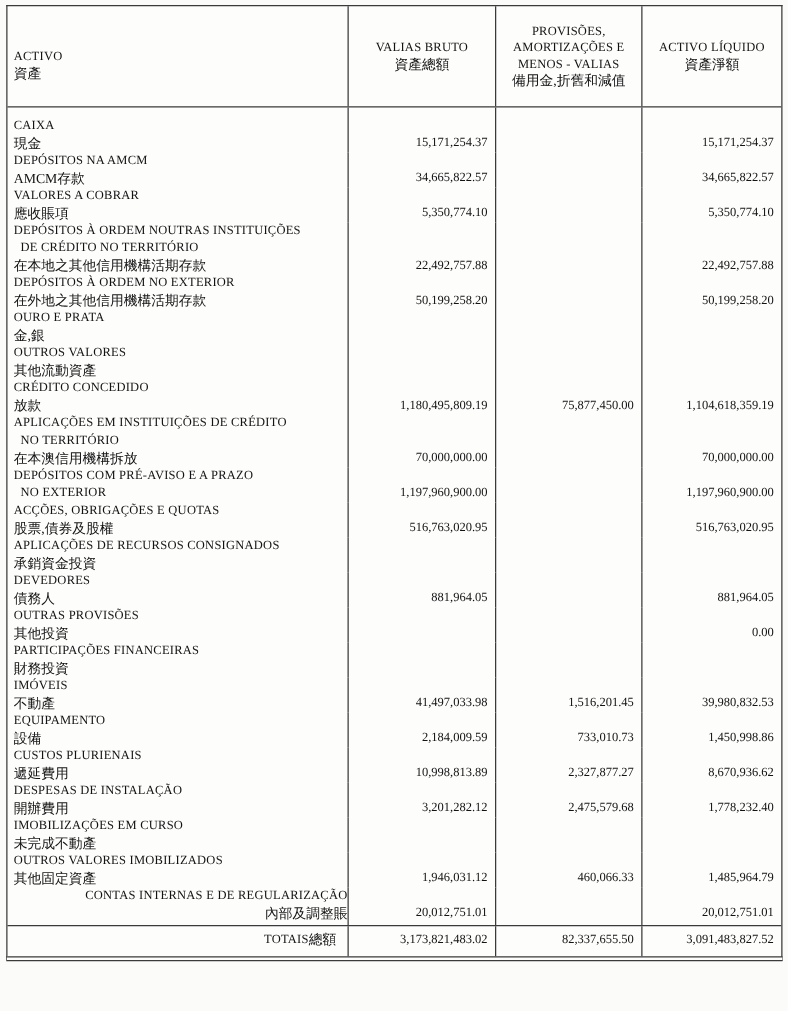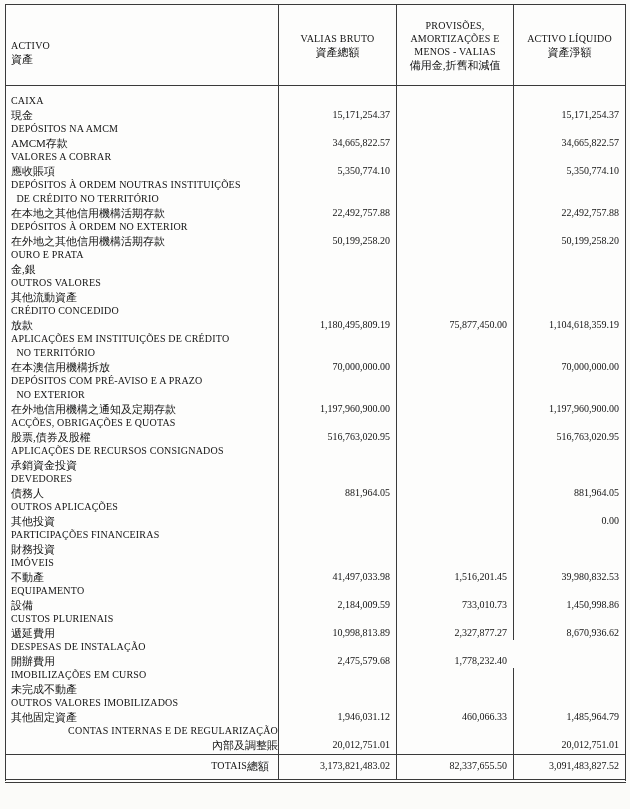--- a/index.html
+++ b/index.html
@@ -154,21 +154,20 @@
             <div class="label-line zh">在本澳信用機構拆放</div>
           </div>
     <div class="cell num">70,000,000.00</div>
     <div class="cell num"></div>
     <div class="cell num">70,000,000.00</div>
   </div>
         <div class="row body-row">
     <div class="cell label-cell">
             <div class="label-line pt">DEPÓSITOS COM PRÉ-AVISO E A PRAZO</div>
             <div class="label-line pt">  NO EXTERIOR</div>
-            <div class="label-line zh">在外地信用機構之通知及定期存款</div>
           </div>
     <div class="cell num">1,197,960,900.00</div>
     <div class="cell num"></div>
     <div class="cell num">1,197,960,900.00</div>
   </div>
         <div class="row body-row">
     <div class="cell label-cell">
             <div class="label-line pt">ACÇÕES, OBRIGAÇÕES E QUOTAS</div>
             <div class="label-line zh">股票,債券及股權</div>
           </div>
@@ -189,21 +188,21 @@
     <div class="cell label-cell">
             <div class="label-line pt">DEVEDORES</div>
             <div class="label-line zh">債務人</div>
           </div>
     <div class="cell num">881,964.05</div>
     <div class="cell num"></div>
     <div class="cell num">881,964.05</div>
   </div>
         <div class="row body-row">
     <div class="cell label-cell">
-            <div class="label-line pt">OUTROS APLICAÇÕES</div>
+            <div class="label-line pt">OUTRAS PROVISÕES</div>
             <div class="label-line zh">其他投資</div>
           </div>
     <div class="cell num"></div>
     <div class="cell num"></div>
     <div class="cell num">0.00</div>
   </div>
         <div class="row body-row">
     <div class="cell label-cell">
             <div class="label-line pt">PARTICIPAÇÕES FINANCEIRAS</div>
             <div class="label-line zh">財務投資</div>
@@ -237,20 +236,21 @@
           </div>
     <div class="cell num">10,998,813.89</div>
     <div class="cell num">2,327,877.27</div>
     <div class="cell num">8,670,936.62</div>
   </div>
         <div class="row body-row">
     <div class="cell label-cell">
             <div class="label-line pt">DESPESAS DE INSTALAÇÃO</div>
             <div class="label-line zh">開辦費用</div>
           </div>
+    <div class="cell num">3,201,282.12</div>
     <div class="cell num">2,475,579.68</div>
     <div class="cell num">1,778,232.40</div>
   </div>
         <div class="row body-row">
     <div class="cell label-cell">
             <div class="label-line pt">IMOBILIZAÇÕES EM CURSO</div>
             <div class="label-line zh">未完成不動產</div>
           </div>
     <div class="cell num"></div>
     <div class="cell num"></div>

